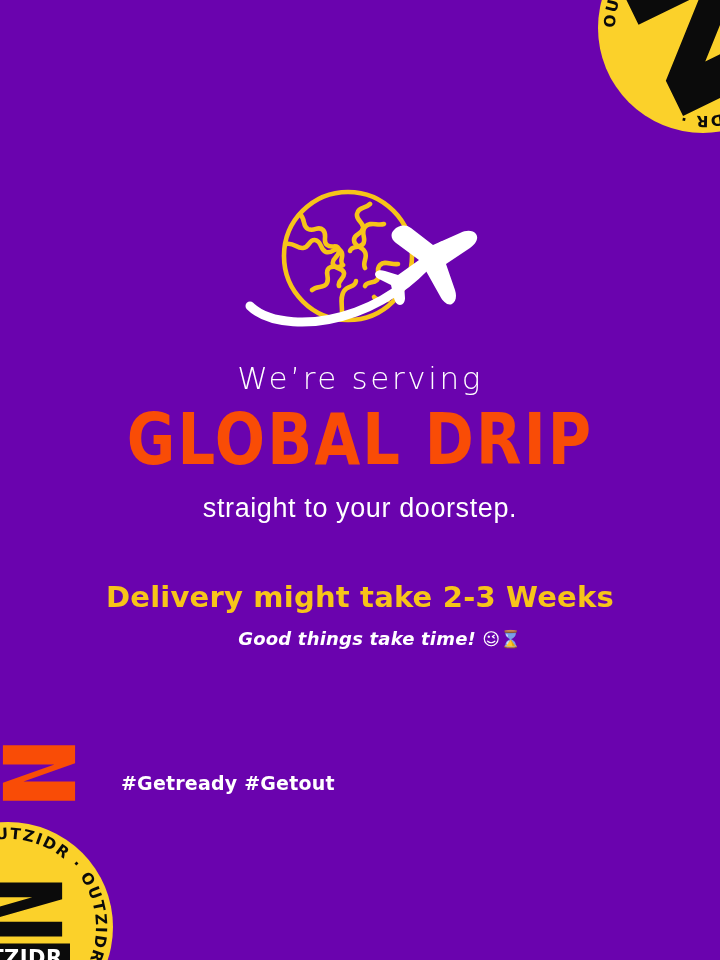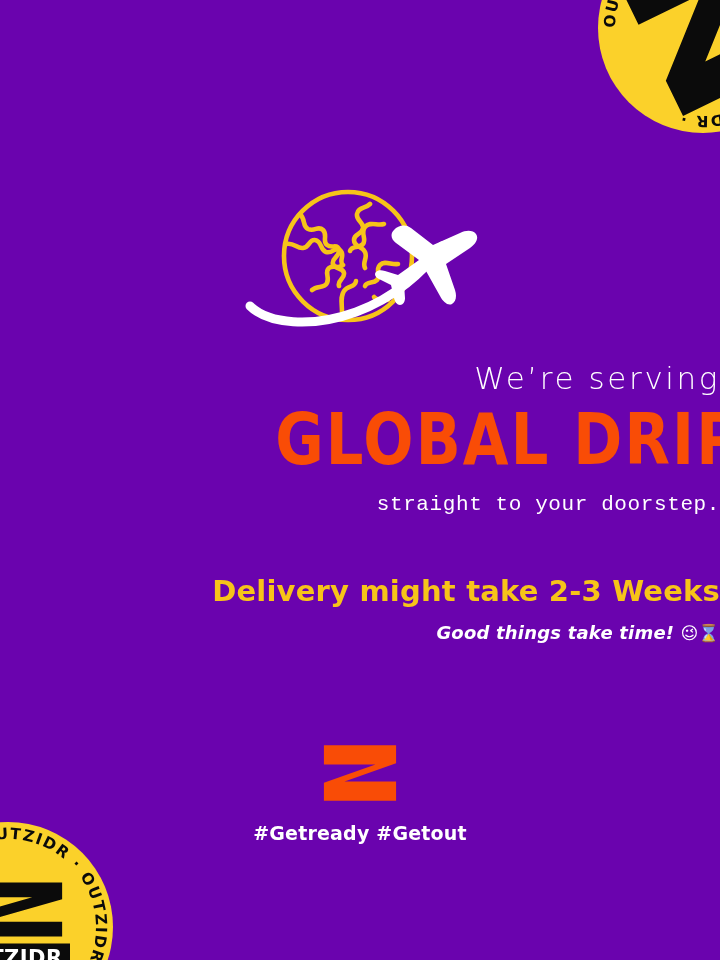--- a/index.html
+++ b/index.html
@@ -100,21 +100,21 @@
     width: 244px;
     height: 168px;
   }
 
   
   .copy {
     position: absolute;
     left: 0;
     right: 0;
     top: 362px;
-    text-align: right;
+    text-align: center;
   }
   .line-serving {
     color: #ffffff;
     font-family: "DejaVu Sans", sans-serif;
     font-weight: 300;
     font-size: 31px;
     letter-spacing: 2.6px;
     line-height: 1.05;
   }
   .line-global {
@@ -122,23 +122,23 @@
     font-family: "DejaVu Sans Condensed", "Liberation Sans Narrow", "Liberation Sans", sans-serif;
     font-weight: bold;
     font-size: 62px;
     letter-spacing: 2px;
     line-height: 1.05;
     margin-top: 12px;
     transform: scaleX(1.06) scaleY(1.14);
   }
   .line-doorstep {
     color: #ffffff;
-    font-family: Liberation Mono, monospace;
+    font-family: Liberation Sans, sans-serif;
     font-weight: 300;
-    font-size: 21px;
+    font-size: 27px;
     letter-spacing: 0.6px;
     line-height: 1.05;
     margin-top: 22px;
   }
   .line-delivery {
     color: #f7c419;
     font-family: "DejaVu Sans", sans-serif;
     font-weight: bold;
     font-size: 29px;
     letter-spacing: 0.2px;
@@ -162,22 +162,23 @@
     font-size: 17px;
   }
 
   
   .footer {
     position: absolute;
     left: 0;
     right: 0;
     top: 744px;
     display: flex;
-    flex-direction: column;
+    flex-direction: row;
     align-items: center;
+    gap: 43px;
   }
   .footer-zmark {
     width: 78px;
     height: 58px;
   }
   .footer-tags {
     color: #ffffff;
     font-family: "DejaVu Sans", sans-serif;
     font-weight: bold;
     font-size: 19px;

